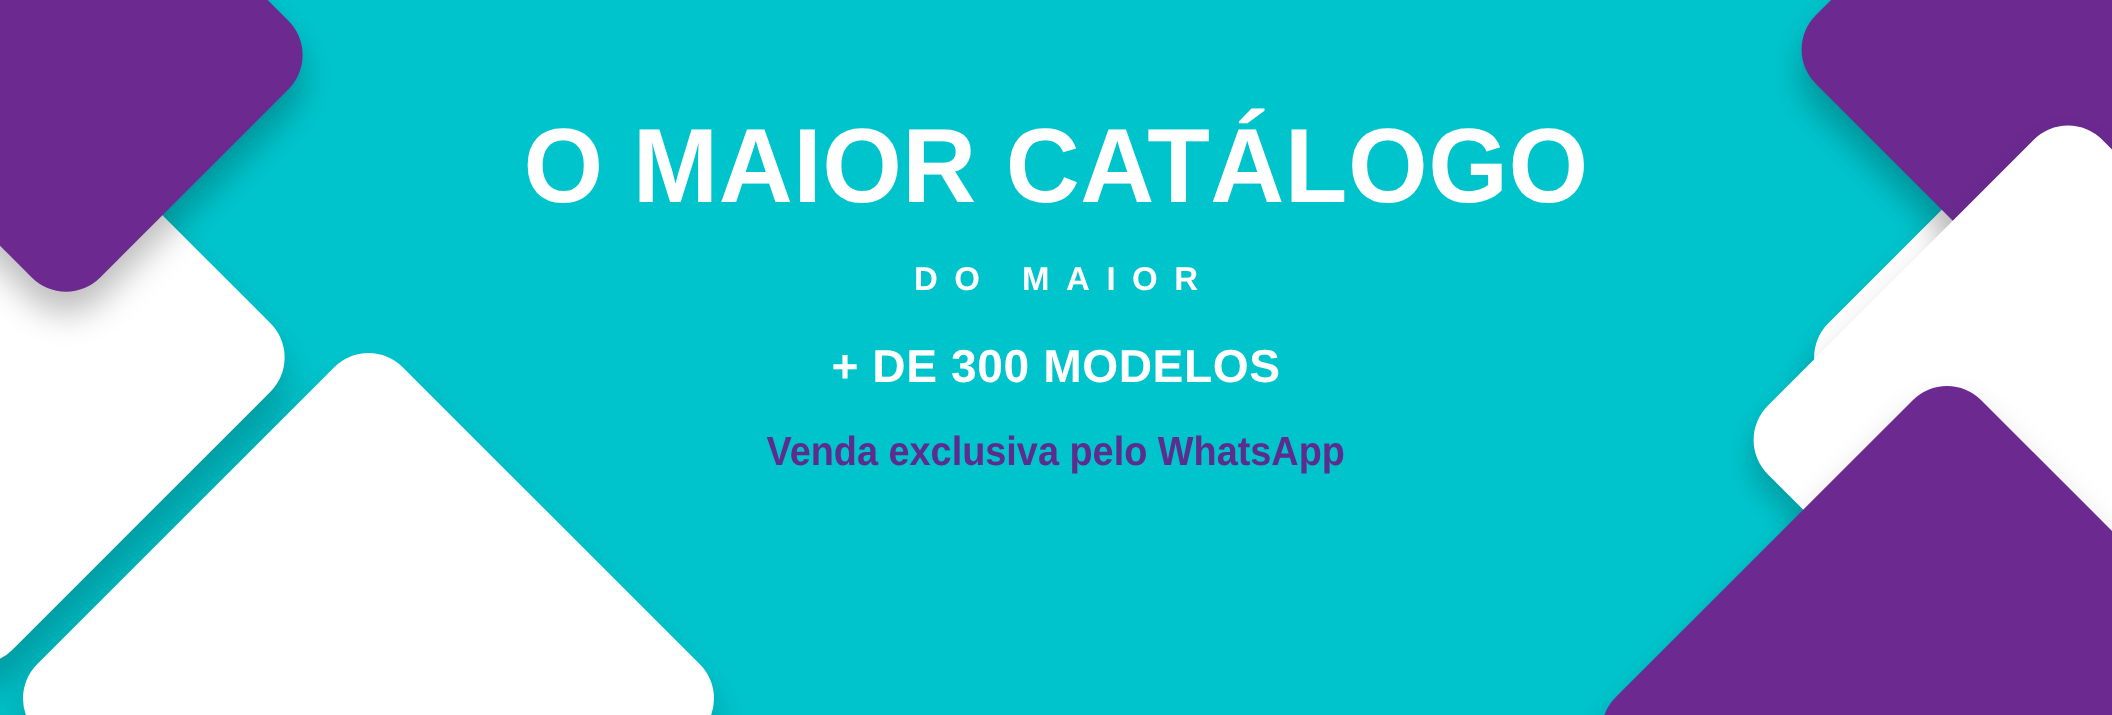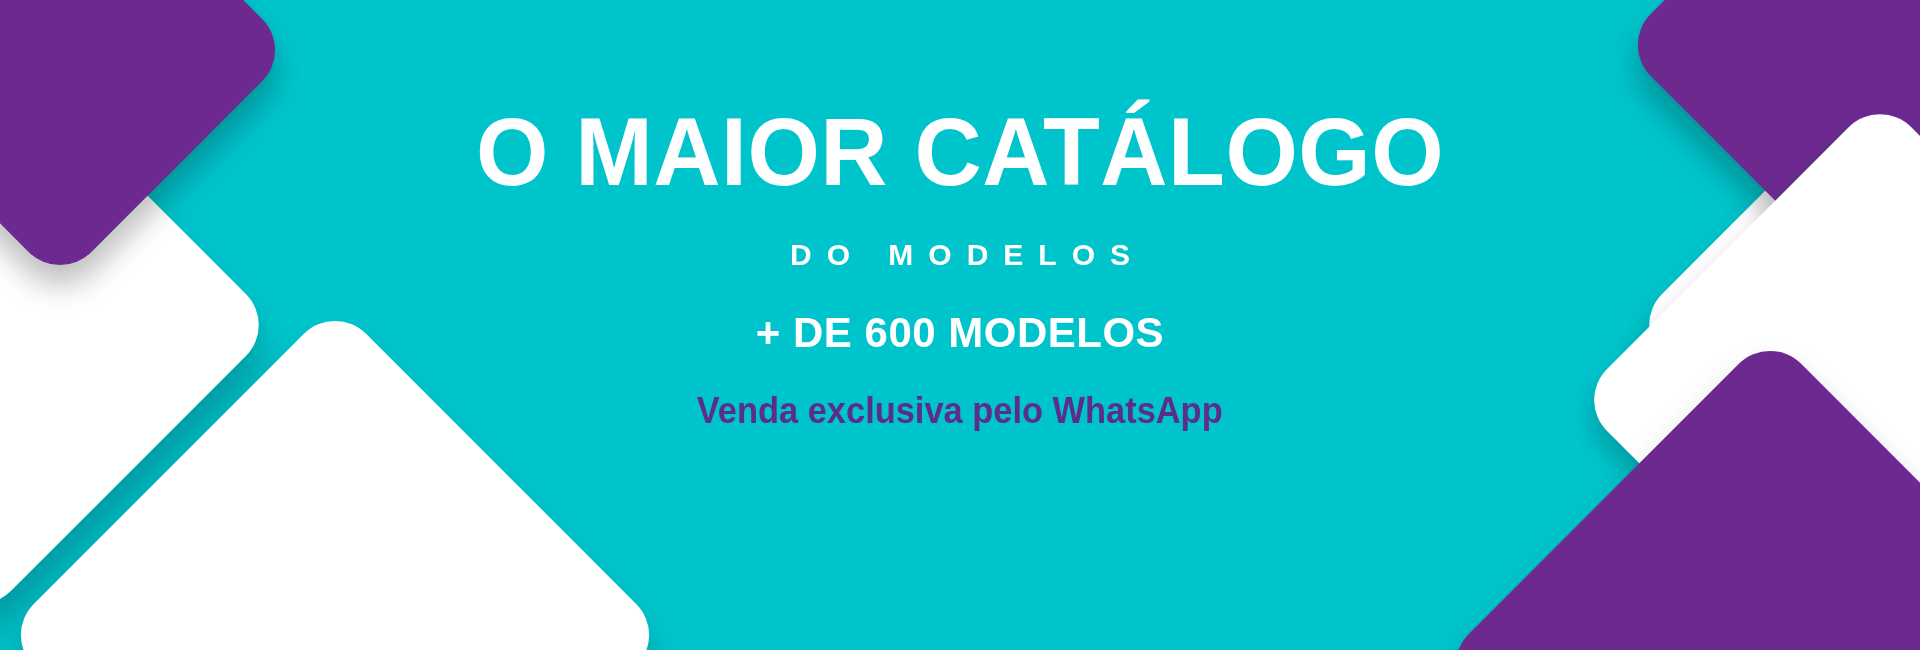--- a/index.html
+++ b/index.html
@@ -133,21 +133,21 @@
   <div class="diamond d-white sh-soft" id="d-tr-white"></div>
   <div class="diamond d-purple sh-med" id="d-tr-purple"></div>
 
   <div class="diamond d-white sh-lite" id="d-br-white"></div>
   <div class="diamond d-purple sh-med" id="d-br-purple"></div>
 
   <div class="content">
 
     <h1 class="headline">O MAIOR CATÁLOGO</h1>
 
-    <div class="subhead">DO MODELOS</div>
+    <div class="subhead">DO MAIOR</div>
 
-    <div class="models">+ DE 600 MODELOS</div>
+    <div class="models">+ DE 300 MODELOS</div>
 
     <div class="whats">Venda exclusiva pelo WhatsApp</div>
 
 
   </div>
 </div>
 
 </body></html>

